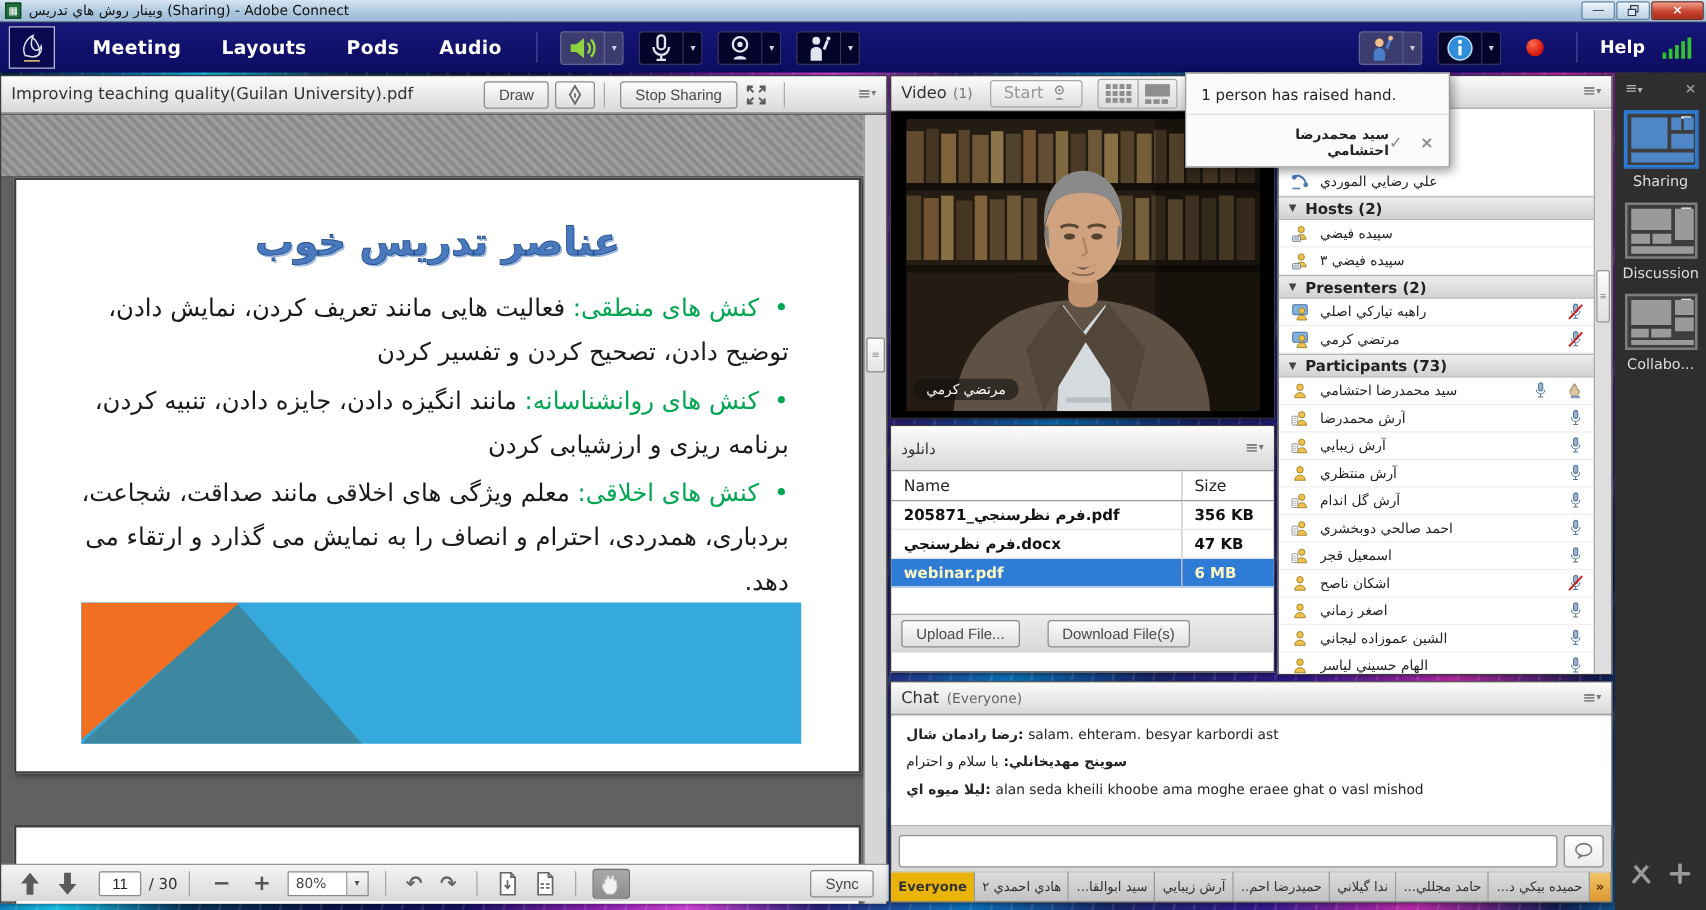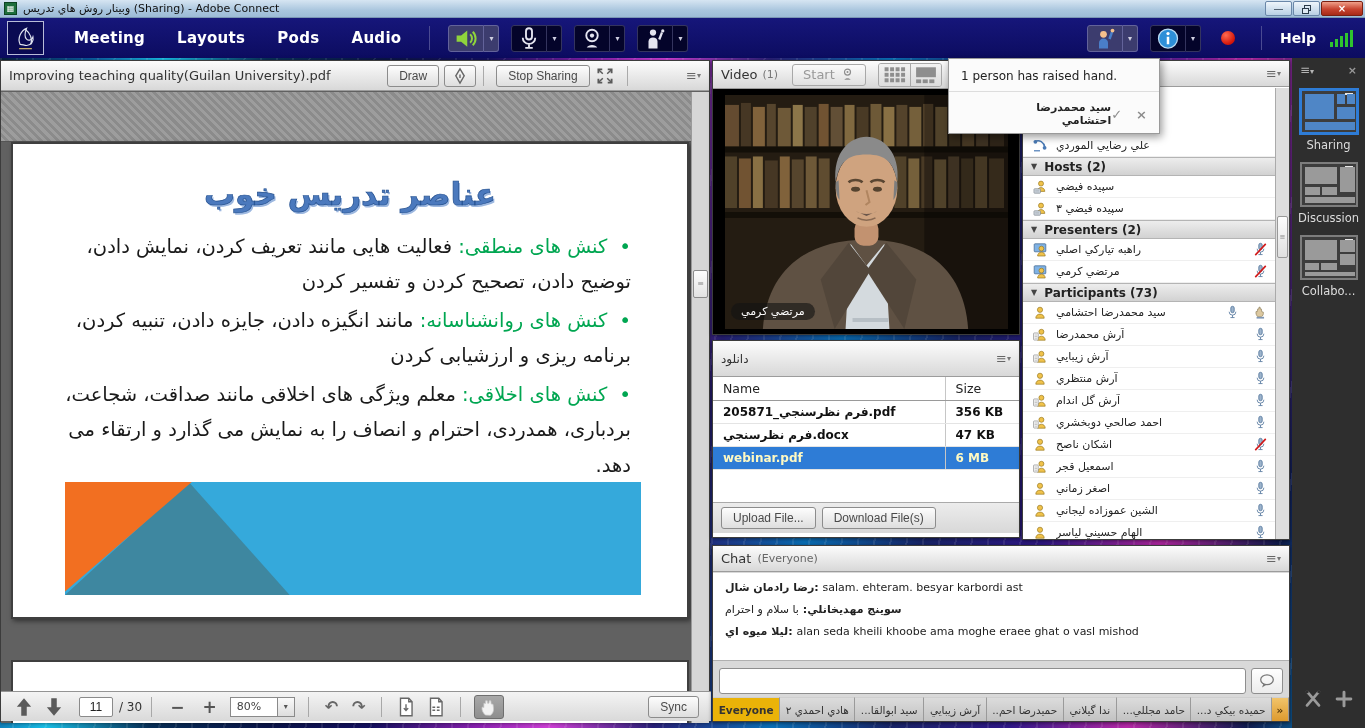--- a/index.html
+++ b/index.html
@@ -116,22 +116,22 @@
   
   #files { left:712px; top:340px; width:308px; height:198px; }
   #files .podhead { height:36px; font-size:12px; }
   .ftable { width:100%; border-collapse:collapse; table-layout:fixed; }
   .ftable th { text-align:left; font-weight:normal; font-size:12.5px; color:#222; padding:4px 10px;
     border-bottom:1px solid #9a9a9a; }
   .ftable th + th, .ftable td + td { border-left:1px solid #c6c6c6; }
   .ftable td { font-size:12px; color:#111; padding:4px 10px; border-bottom:1px solid #e4e4e4; font-weight:bold; }
   .ftable col.c1 { width:232px; }
   .frow.sel td { background:#2e7cd6; color:#fef9c3; }
-  .ffoot { position:absolute; left:0; bottom:4px; width:306px; height:31px; background:linear-gradient(#ececec,#d8d8d8);
-    border-top:1px solid #aaa; display:flex; align-items:center; padding:0 8px; gap:6px; }
+  .ffoot { position:absolute; left:0; bottom:15px; width:306px; height:31px; background:linear-gradient(#ececec,#d8d8d8);
+    border-top:1px solid #aaa; display:flex; align-items:center; padding:0 8px; gap:22px; }
 
   
   #att { left:1022px; top:60px; width:268px; height:480px; overflow:hidden; }
   #att .podhead { height:26px; }
   .att-body { position:absolute; left:0; top:27px; width:253px; height:451px; background:#fff; }
   .att-spacer { height:47px; }
   .att-row { height:22px; display:flex; align-items:center; padding:0 4px 0 8px; border-bottom:1px solid #efefef; }
   .att-row .aic { width:18px; height:16px; margin-right:7px; flex:none; }
   .att-row .aic svg { width:16px; height:16px; }
   .aname { font-size:11px; color:#222; direction:rtl; text-align:left; white-space:nowrap; overflow:hidden; }
@@ -728,50 +728,50 @@
               <svg viewBox="0 0 16 16" style="width: 100%; height: 100%; display: block;">
                 <rect x="6.2" y="1.4" width="3.6" height="6.8" rx="1.8" fill="#9db4cc" stroke="#55789e" stroke-width=".9"></rect>
                 <path d="M4.4 7.2a3.6 3.6 0 007.2 0M8 10.8v2.4M5.8 13.4h4.4" stroke="#55789e" stroke-width=".9" fill="none"></path>
               </svg>
             </span>
           </span>
       </div>
       <div class="att-row">
         <span class="aic">
             <svg viewBox="0 0 16 16" style="width: 100%; height: 100%; display: block;">
-              <circle cx="8" cy="4.8" r="2.6" fill="#f0c24a" stroke="#9a7a22" stroke-width=".7"></circle>
-              <path d="M3.8 13.2c0-2.6 1.9-4.1 4.2-4.1s4.2 1.5 4.2 4.1z" fill="#f0c24a" stroke="#9a7a22" stroke-width=".7"></path>
-            </svg>
-          </span>
-        <span class="aname">اشكان ناصح</span>
-        <span class="rightics">
-            <span>
-              <svg viewBox="0 0 16 16" style="width: 100%; height: 100%; display: block;">
-                <rect x="6.2" y="1.4" width="3.6" height="6.8" rx="1.8" fill="#9db4cc" stroke="#55789e" stroke-width=".9"></rect>
-                <path d="M4.4 7.2a3.6 3.6 0 007.2 0M8 10.8v2.4M5.8 13.4h4.4" stroke="#55789e" stroke-width=".9" fill="none"></path>
-                <path d="M2.4 14L13.6 2" stroke="#d01818" stroke-width="1.7"></path>
-              </svg>
-            </span>
-          </span>
-      </div>
-      <div class="att-row">
-        <span class="aic">
-            <svg viewBox="0 0 16 16" style="width: 100%; height: 100%; display: block;">
               <circle cx="9.4" cy="4.8" r="2.5" fill="#f0c24a" stroke="#9a7a22" stroke-width=".7"></circle>
               <path d="M5.6 13.2c0-2.5 1.8-4 3.8-4s3.8 1.5 3.8 4z" fill="#f0c24a" stroke="#9a7a22" stroke-width=".7"></path>
               <rect x="1.6" y="6" width="4.6" height="7" rx=".6" fill="#fff" stroke="#888" stroke-width=".7"></rect>
               <path d="M2.6 8h2.6M2.6 9.6h2.6M2.6 11.2h2.6" stroke="#999" stroke-width=".6"></path>
             </svg>
           </span>
         <span class="aname">اسمعيل قجر</span>
         <span class="rightics">
             <span>
               <svg viewBox="0 0 16 16" style="width: 100%; height: 100%; display: block;">
                 <rect x="6.2" y="1.4" width="3.6" height="6.8" rx="1.8" fill="#9db4cc" stroke="#55789e" stroke-width=".9"></rect>
                 <path d="M4.4 7.2a3.6 3.6 0 007.2 0M8 10.8v2.4M5.8 13.4h4.4" stroke="#55789e" stroke-width=".9" fill="none"></path>
+              </svg>
+            </span>
+          </span>
+      </div>
+      <div class="att-row">
+        <span class="aic">
+            <svg viewBox="0 0 16 16" style="width: 100%; height: 100%; display: block;">
+              <circle cx="8" cy="4.8" r="2.6" fill="#f0c24a" stroke="#9a7a22" stroke-width=".7"></circle>
+              <path d="M3.8 13.2c0-2.6 1.9-4.1 4.2-4.1s4.2 1.5 4.2 4.1z" fill="#f0c24a" stroke="#9a7a22" stroke-width=".7"></path>
+            </svg>
+          </span>
+        <span class="aname">اشكان ناصح</span>
+        <span class="rightics">
+            <span>
+              <svg viewBox="0 0 16 16" style="width: 100%; height: 100%; display: block;">
+                <rect x="6.2" y="1.4" width="3.6" height="6.8" rx="1.8" fill="#9db4cc" stroke="#55789e" stroke-width=".9"></rect>
+                <path d="M4.4 7.2a3.6 3.6 0 007.2 0M8 10.8v2.4M5.8 13.4h4.4" stroke="#55789e" stroke-width=".9" fill="none"></path>
+                <path d="M2.4 14L13.6 2" stroke="#d01818" stroke-width="1.7"></path>
               </svg>
             </span>
           </span>
       </div>
       <div class="att-row">
         <span class="aic">
             <svg viewBox="0 0 16 16" style="width: 100%; height: 100%; display: block;">
               <circle cx="8" cy="4.8" r="2.6" fill="#f0c24a" stroke="#9a7a22" stroke-width=".7"></circle>
               <path d="M3.8 13.2c0-2.6 1.9-4.1 4.2-4.1s4.2 1.5 4.2 4.1z" fill="#f0c24a" stroke="#9a7a22" stroke-width=".7"></path>
             </svg>

